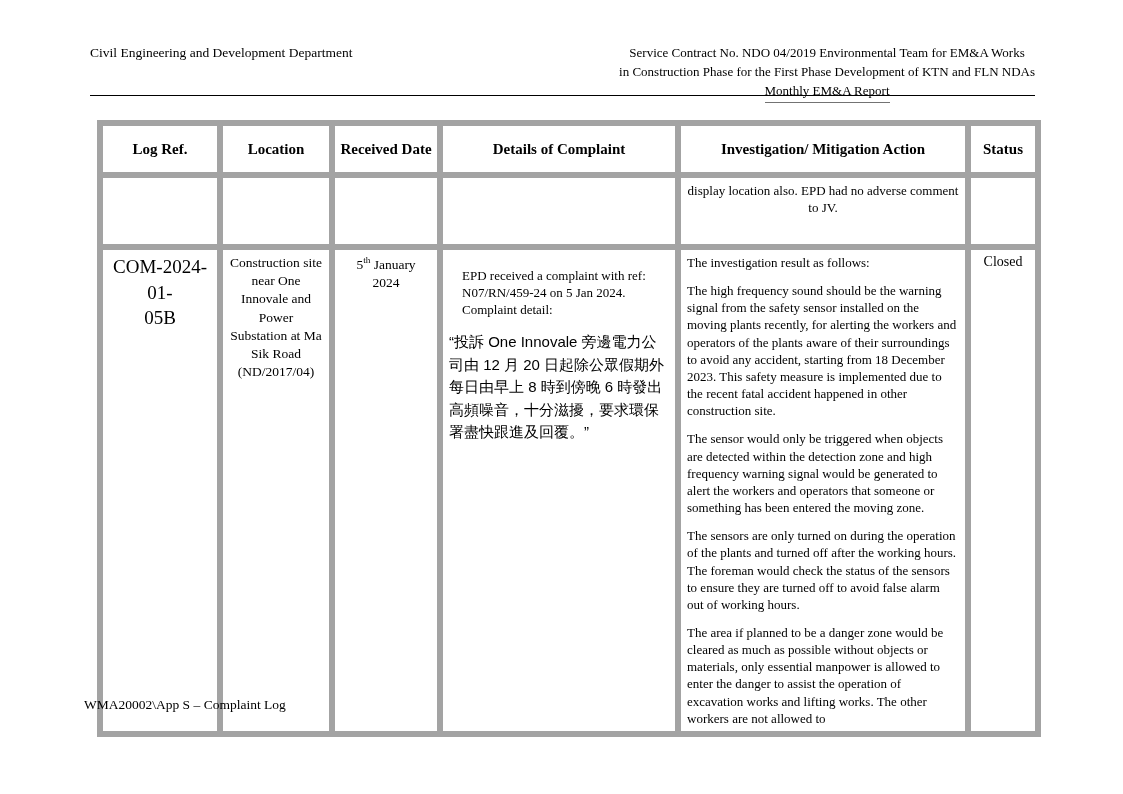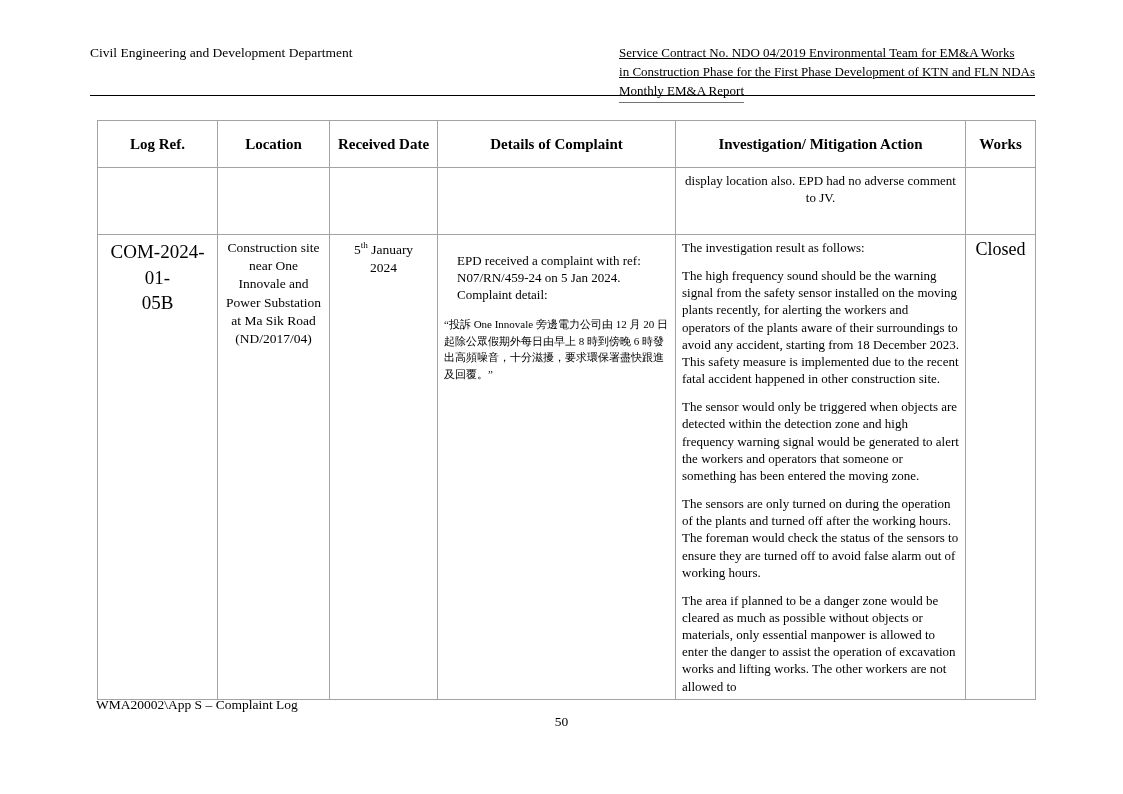--- a/index.html
+++ b/index.html
@@ -33,22 +33,21 @@
   }
   .header-left {
     font-size: 13.5px;
     line-height: 1.35;
     white-space: nowrap;
     text-align: center;
   }
   .header-right {
     font-size: 13px;
     line-height: 1.45;
-    text-align: left;
-    text-decoration: underline;
+    text-align: center;
   }
   .header-right .line3 {
     display: inline-block;
     border-bottom: 1px solid #737373;
     padding-bottom: 1px;
   }
   .header-rule {
     position: absolute;
     left: 90px;
     top: 95px;
@@ -63,21 +62,21 @@
     top: 120px;
     width: 938px;
   }
   table.complaint {
     border-collapse: collapse;
     width: 938px;
     table-layout: fixed;
   }
   table.complaint th,
   table.complaint td {
-    border: 1px solid #a3a3a3;
+    border: 6px solid #a3a3a3;
     vertical-align: top;
     padding: 4px 6px;
   }
   table.complaint thead th {
     text-align: center;
     vertical-align: middle;
     font-size: 15px;
     font-weight: bold;
     height: 42px;
     padding: 2px 4px;
@@ -104,53 +103,53 @@
   td.inv p:last-child { margin-bottom: 0; }
 
   .row-cont td { height: 58px; text-align: center; }
 
   .detail-en {
     font-size: 13px;
     line-height: 1.32;
     margin: 13px;
   }
   .detail-zh {
-    font-family: Liberation Serif, serif;
-    font-size: 11px;
+    font-family: Liberation Sans, sans-serif;
+    font-size: 15px;
     line-height: 1.5;
     margin: 2px 0 0 0;
   }
   .loc-cell {
     text-align: center;
     font-size: 13.5px;
     line-height: 1.35;
   }
   .date-cell {
     text-align: center;
     font-size: 13.5px;
     line-height: 1.35;
   }
   .log-cell {
     text-align: center;
     font-size: 19px;
     line-height: 1.35;
   }
   .status-cell {
     text-align: center;
-    font-size: 18px;
+    font-size: 14px;
   }
   sup {
     font-size: 0.68em;
     vertical-align: super;
   }
 
   
   .footer-left {
     position: absolute;
-    left: 96px;
+    left: 84px;
     top: 697px;
     font-size: 13.5px;
   }
   .footer-page {
     position: absolute;
     left: 0;
     top: 714px;
     width: 1123px;
     text-align: center;
     font-size: 13.5px;
@@ -181,21 +180,21 @@
         <col class="col-inv">
         <col class="col-status">
       </colgroup>
       <thead>
         <tr>
           <th>Log Ref.</th>
           <th>Location</th>
           <th>Received Date</th>
           <th>Details of Complaint</th>
           <th>Investigation/ Mitigation Action</th>
-          <th>Works</th>
+          <th>Status</th>
         </tr>
       </thead>
       <tbody>
         <tr class="row-cont">
           <td class="cell"></td>
           <td class="cell"></td>
           <td class="cell"></td>
           <td class="cell"></td>
           <td class="inv">display location also. EPD had no adverse comment to JV.</td>
           <td class="cell"></td>
@@ -221,15 +220,14 @@
             <p>The sensors are only turned on during the operation of the plants and turned off after the working hours. The foreman would check the status of the sensors to ensure they are turned off to avoid false alarm out of working hours.</p>
             <p>The area if planned to be a danger zone would be cleared as much as possible without objects or materials, only essential manpower is allowed to enter the danger to assist the operation of excavation works and lifting works. The other workers are not allowed to</p>
           </td>
           <td class="status-cell">Closed</td>
         </tr>
       </tbody>
     </table>
   </div>
 
   <div class="footer-left">WMA20002\App S – Complaint Log</div>
-  <div class="footer-page">50</div>
 
 </div>
 
 </body></html>

